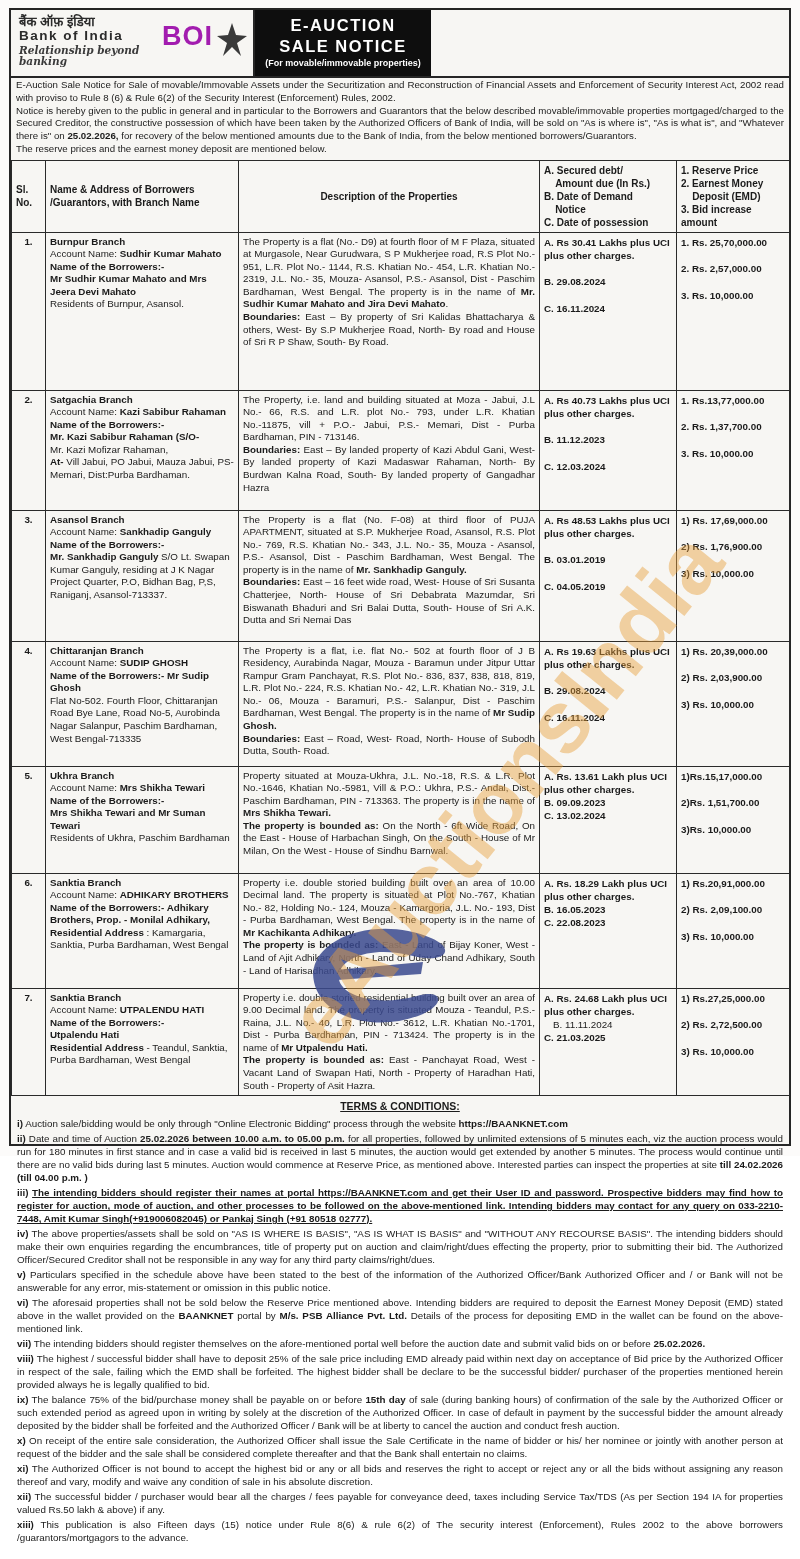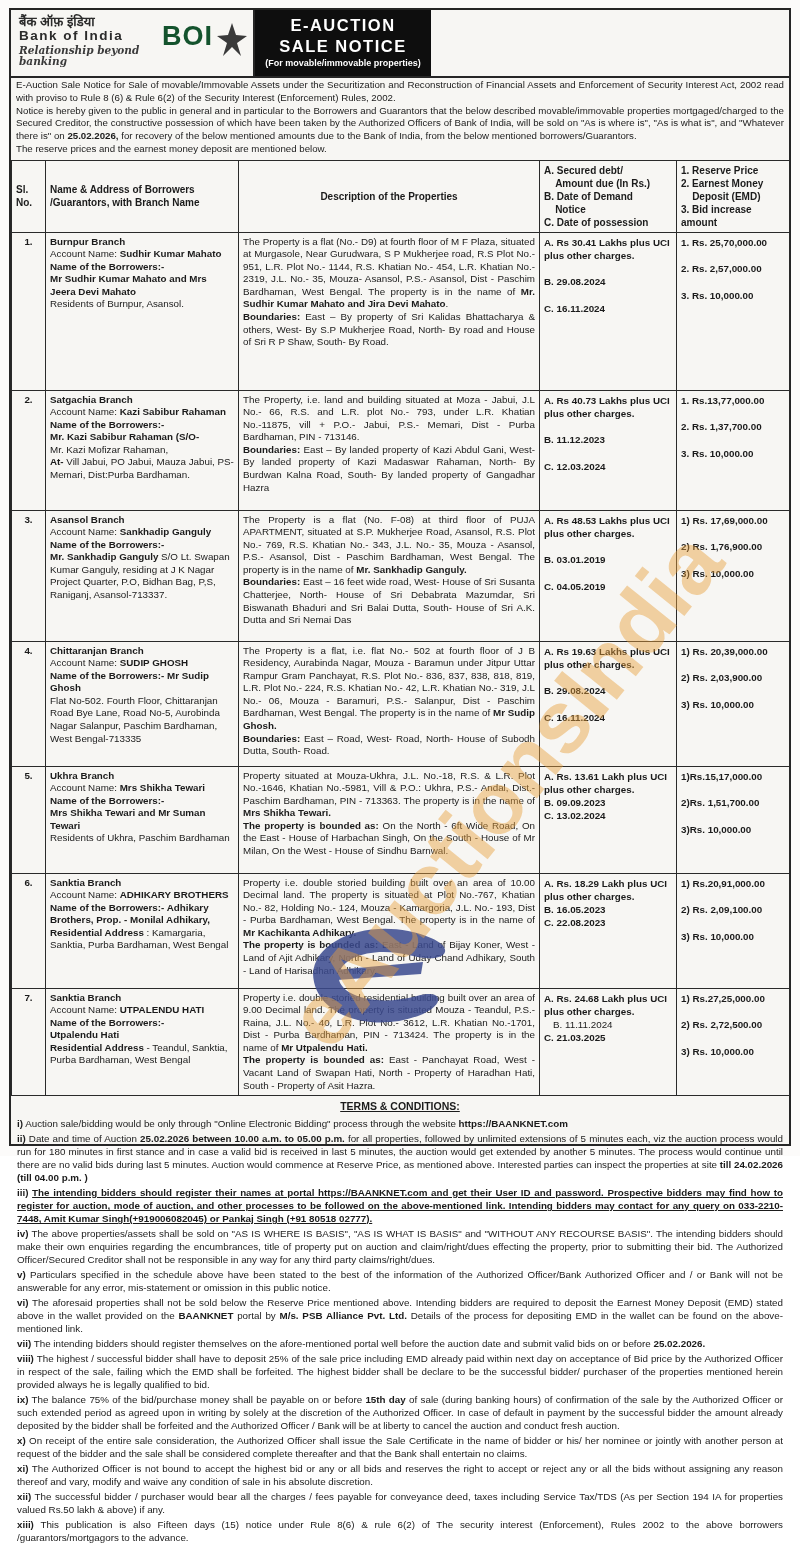--- a/index.html
+++ b/index.html
@@ -12,21 +12,21 @@
     position:absolute;left:9px;top:8px;right:9px;bottom:10px;
     border:2px solid #262626;background:#f7f6f3;
   }
   
   .header-row{display:flex;border-bottom:2px solid #262626;height:66px;}
   .logo-cell{width:228px;border-right:2px solid #262626;padding:5px 6px 3px 8px;display:flex;align-items:flex-start;gap:4px;}
   .logo-text{display:flex;flex-direction:column;line-height:1.05;}
   .logo-hindi{font-size:13px;font-weight:bold;color:#2b2b2b;}
   .logo-english{font-size:13.5px;font-weight:bold;letter-spacing:1.5px;color:#2b2b2b;}
   .logo-tagline{font-family:"DejaVu Serif",serif;font-style:italic;font-size:10.5px;font-weight:bold;color:#3a3a3a;margin-top:2px;}
-  .logo-abbr{font-size:27px;font-weight:bold;letter-spacing:1px;color:#14532d;margin-top:6px;}
+  .logo-abbr{font-size:27px;font-weight:bold;letter-spacing:1px;color:#a21caf;margin-top:6px;}
   .logo-star{margin-top:8px;}
   .office-cell{flex:1;border-right:2px solid #262626;text-align:center;padding:3px 6px;}
   .office-title{font-size:19px;font-weight:bold;color:#161616;}
   .office-addr{font-size:10.8px;font-weight:bold;line-height:1.3;color:#242424;}
   .notice-cell{width:172px;background:#0e0e0e;color:#fff;text-align:center;padding:5px 2px 2px;}
   .notice-big{font-size:16.5px;font-weight:bold;letter-spacing:1.5px;line-height:1.25;}
   .notice-small{font-size:9px;font-weight:bold;margin-top:2px;}
   
   .appendix{text-align:center;font-weight:bold;font-size:11.5px;line-height:1.25;padding:3px 0 2px;}
   .intro{padding:1px 5px 4px;font-size:9.7px;line-height:1.32;text-align:justify;}

